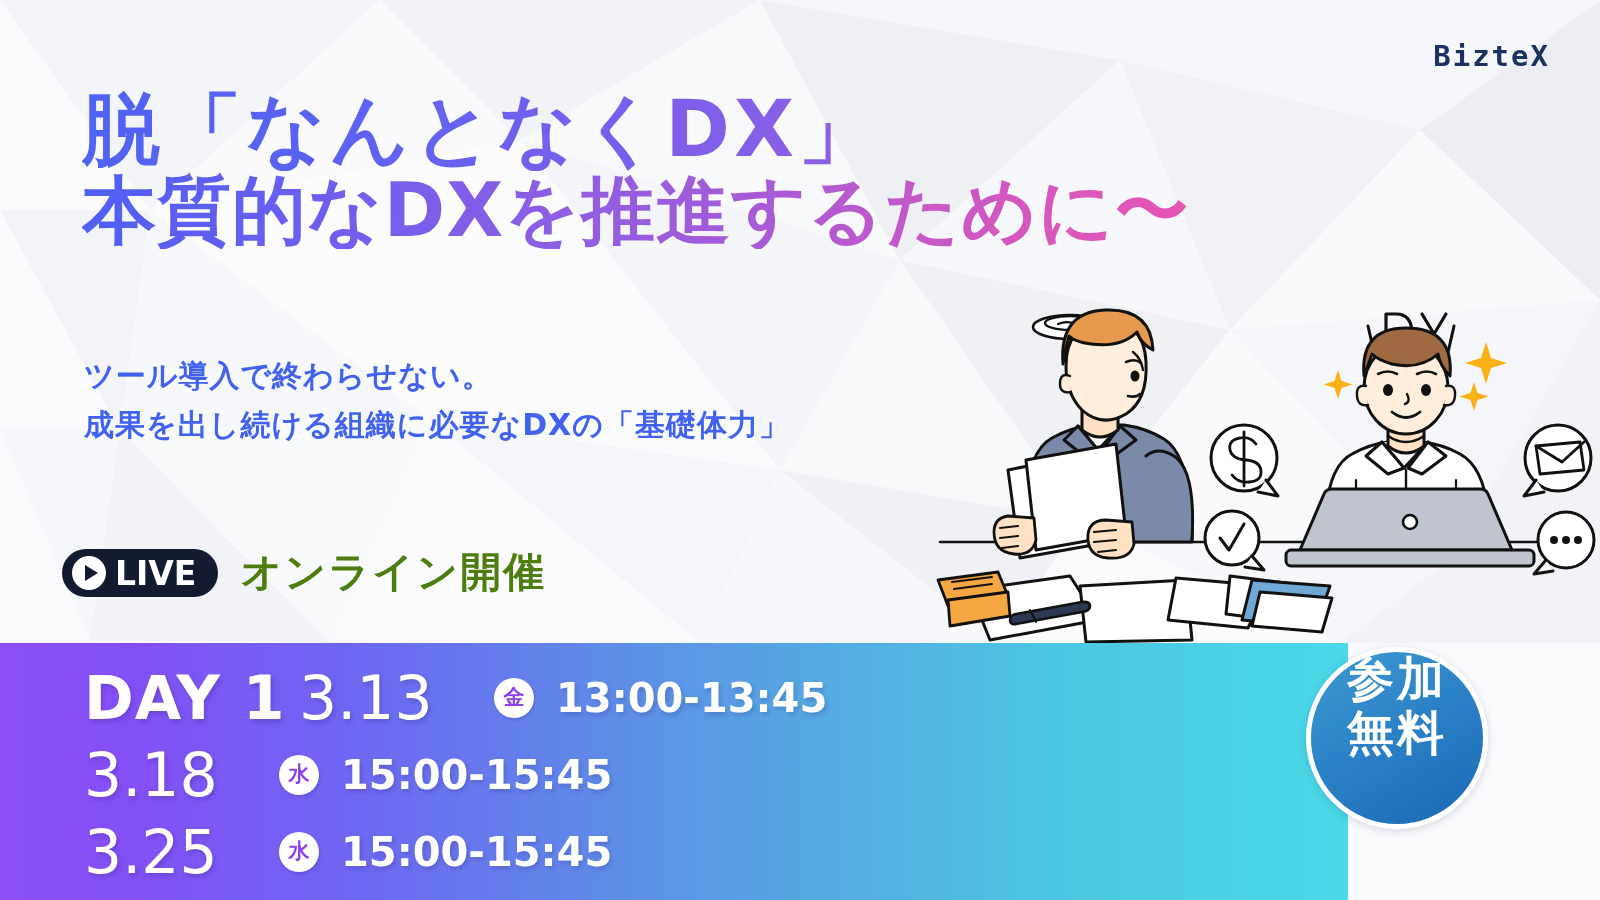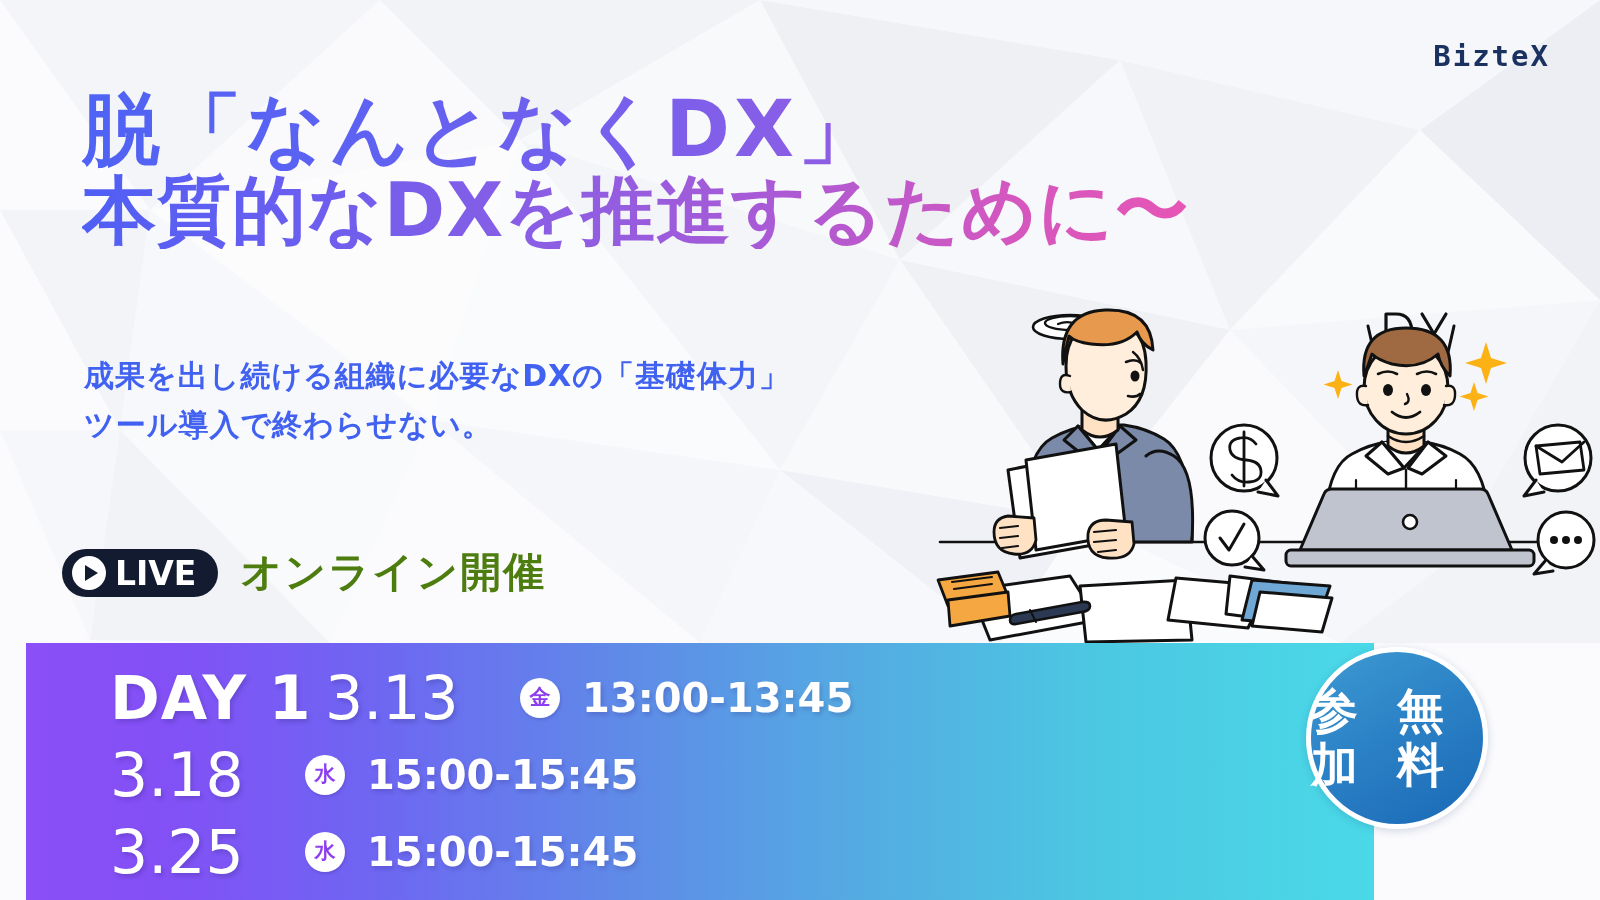--- a/index.html
+++ b/index.html
@@ -70,21 +70,20 @@
   }
   .online-text {
     font-family:"DejaVu Sans","Liberation Sans",sans-serif;
     font-size:41px; font-weight:900; color:#4d7c0f; letter-spacing:2px;
   }
 
   
   .bottom-banner {
     position:absolute; left:0; top:643px; width:1348px; height:257px;
     background:linear-gradient(90deg,#8b4ff7 0%,#8350f6 10%,#6e66f2 26%,#5f8ae8 44%,#55a8e2 60%,#4cc6e2 78%,#4ad9e8 100%);
-    margin-left:26px;
   }
   .day-list { position:absolute; left:84px; top:16px; }
   .day-row {
     display:flex; align-items:center;
     height:77px;
     font-family:"DejaVu Sans","Liberation Sans",sans-serif;
   }
   .day-label {
     width:215px; color:#ffffff; font-size:60px; font-weight:900;
     letter-spacing:1px; text-shadow:2px 3px 4px rgba(40,30,110,.23); line-height:1;
@@ -107,21 +106,21 @@
     color:#ffffff; font-size:40px; font-weight:900; letter-spacing:0px;
     text-shadow:2px 3px 4px rgba(40,30,110,.2); line-height:1;
   }
 
   
   .free-badge {
     position:absolute; right:112px; top:647px;
     width:182px; height:182px; border-radius:50%;
     background:linear-gradient(150deg,#3d9ad2 0%,#2c82c6 45%,#1a69b6 100%);
     border:5px solid #ffffff;
-    display:flex; flex-direction:row; align-items:center; justify-content:flex-start;
+    display:flex; flex-direction:column; align-items:center; justify-content:flex-start;
     box-shadow:0 2px 8px rgba(20,50,110,.18);
   }
   .free-badge span {
     font-family:"DejaVu Sans","Liberation Sans",sans-serif;
     color:#ffffff; font-size:47px; font-weight:900; letter-spacing:3px; line-height:1.14;
   }
 
   
   #illus { position:absolute; left:930px; top:290px; width:670px; height:365px; }
 </style>
@@ -166,22 +165,22 @@
   </svg>
 
   <div class="logo">BizteX</div>
 
   <div class="headline">
     <div class="hl-line hl1">脱「なんとなくDX」</div>
     <div class="hl-line hl2">本質的なDXを推進するために〜</div>
   </div>
 
   <div class="subtitle">
+    <div>ツール導入で終わらせない。</div>
     <div>成果を出し続ける組織に必要なDXの「基礎体力」</div>
-    <div>ツール導入で終わらせない。</div>
   </div>
 
   <div class="live-row">
     <div class="live-pill">
       <span class="play-circle">
           <span class="play-tri"></span>
         </span>
       <span class="live-text">LIVE</span>
     </div>
     <div class="online-text">オンライン開催</div>

